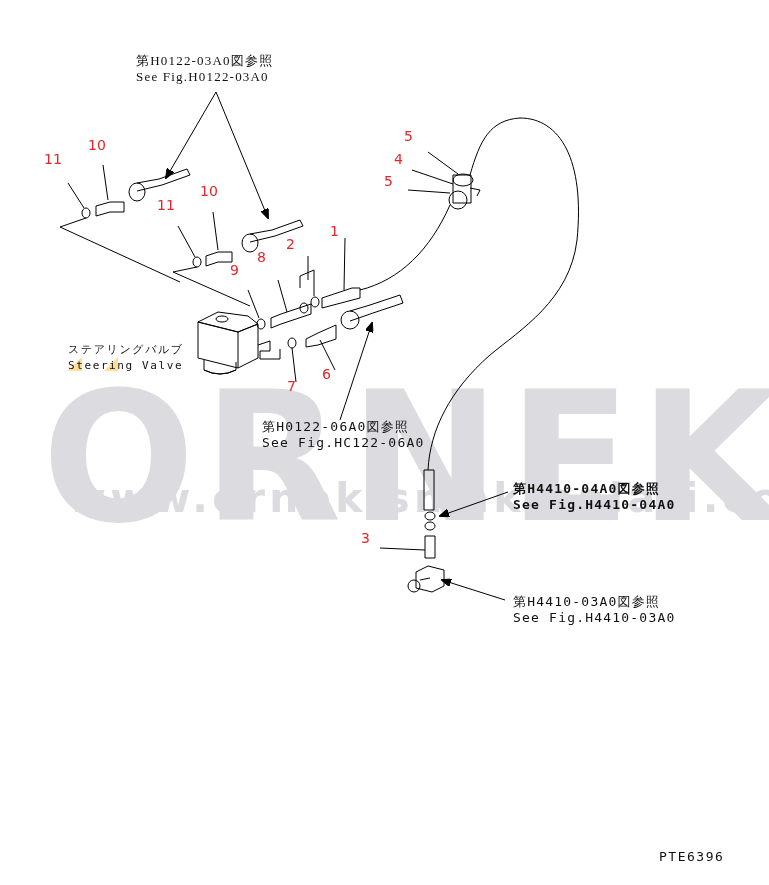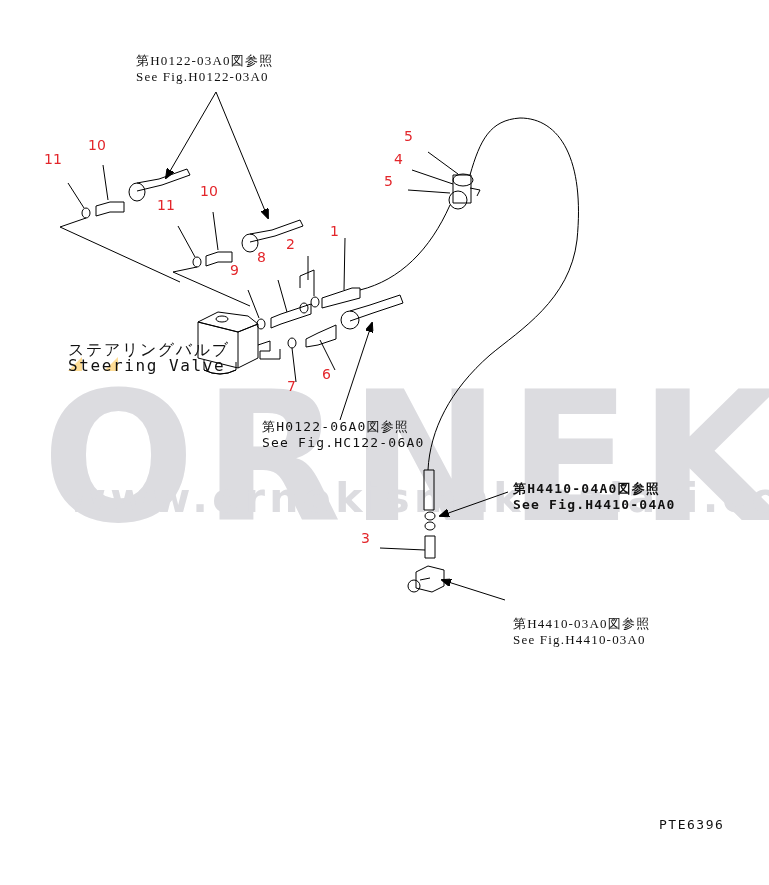--- a/index.html
+++ b/index.html
@@ -8,26 +8,26 @@
   .wm { position:absolute; color:#dcdce0; font-family:"DejaVu Sans", sans-serif;
         font-weight:bold; white-space:nowrap; z-index:0; user-select:none; }
   .wm-logo { left:42px; top:368px; font-size:180px; letter-spacing:8px; line-height:1; }
   .wm-url { left:68px; top:478px; font-size:41px; letter-spacing:4.4px; line-height:1; }
   svg.drawing { position:absolute; left:0; top:0; z-index:1; }
   .ref { position:absolute; z-index:2; font-size:13px; line-height:16px; color:#111;
          white-space:nowrap; letter-spacing:1.2px; }
   .ref span { display:block; }
   .num { position:absolute; z-index:2; font-family:"DejaVu Sans", sans-serif;
          font-size:14px; color:#e3262b; line-height:1; }
-  .valve-label { position:absolute; z-index:2; left:68px; top:342px; font-size:16px;
+  .valve-label { position:absolute; z-index:2; left:68px; top:342px; font-size:11px;
                  line-height:16px; color:#111; letter-spacing:1.6px; }
   .valve-label span { display:block; }
   .hl { position:absolute; z-index:1; width:0; height:0; border-left:8px solid transparent;
         border-bottom:14px solid #ffd98a; opacity:0.9; }
-  .code { position:absolute; z-index:2; left:659px; top:817px; font-size:13px;
+  .code { position:absolute; z-index:2; left:659px; top:849px; font-size:13px;
           color:#111; letter-spacing:1.5px; }
 </style>
 </head>
 <body>
 
 <div class="wm wm-logo">ORNEK</div>
 <div class="wm wm-url">www.ornekismakinalari.com.tr</div>
 
 <svg class="drawing" width="769" height="885" viewBox="0 0 769 885" fill="none" stroke="#000" stroke-width="1">
   <defs>
@@ -132,21 +132,21 @@
   <span>See Fig.H0122-03A0</span>
 </div>
 <div class="ref" style="left:262px;top:419px;">
   <span>第H0122-06A0図参照</span>
   <span>See Fig.HC122-06A0</span>
 </div>
 <div class="ref" style="left:513px;top:481px;font-weight:bold;">
   <span>第H4410-04A0図参照</span>
   <span>See Fig.H4410-04A0</span>
 </div>
-<div class="ref" style="left:513px;top:616px;font-family:Liberation Serif, serif;">
+<div class="ref" style="left:513px;top:594px;">
   <span>第H4410-03A0図参照</span>
   <span>See Fig.H4410-03A0</span>
 </div>
 
 <div class="valve-label">
   <span>ステアリングバルブ</span>
   <span>Steering Valve</span>
 </div>
 
 <div class="num" style="left:44px;top:152px;">11</div>

